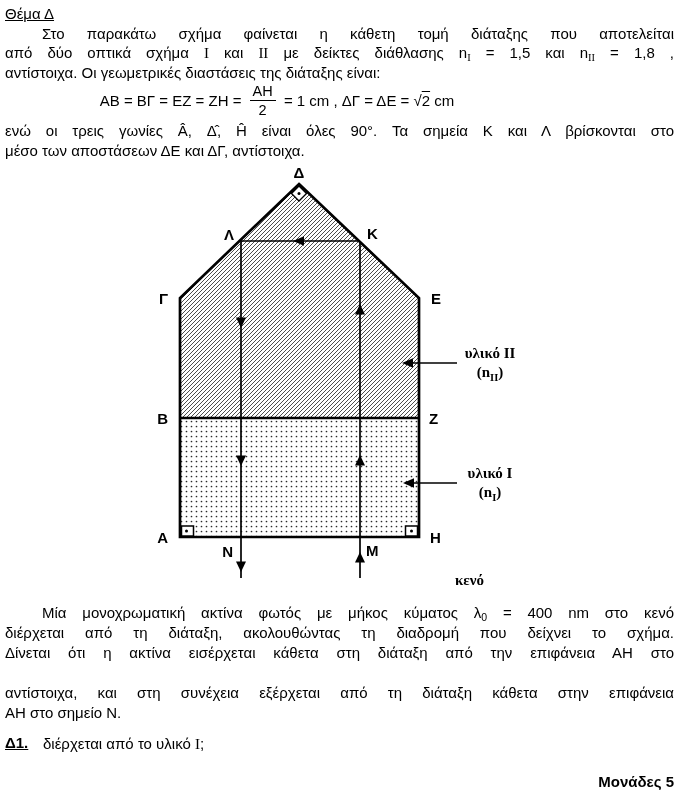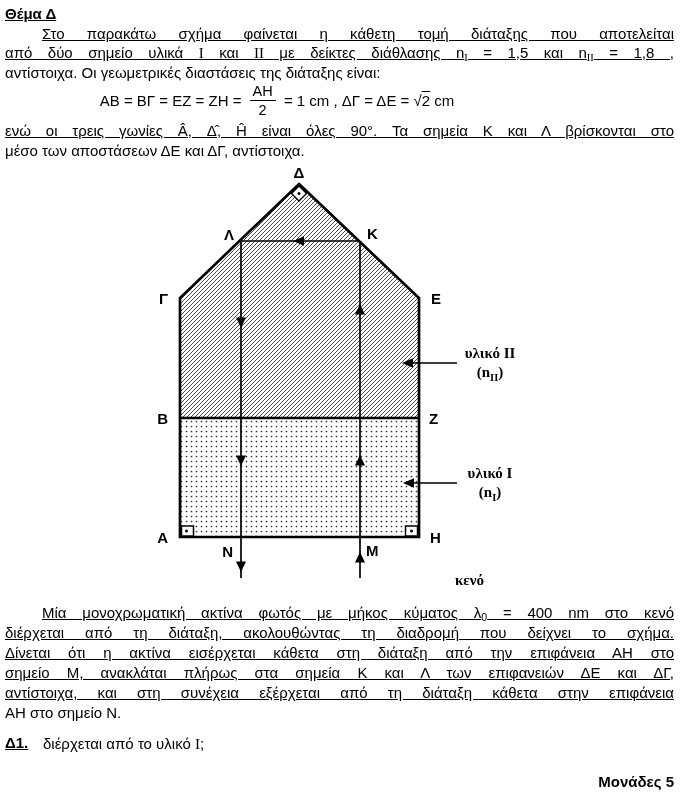--- a/index.html
+++ b/index.html
@@ -1,23 +1,23 @@
 <!DOCTYPE html>
 <html><head>
 <meta charset="utf-8">
 <style>
   html,body { margin:0; padding:0; background:#ffffff; }
   body { width:681px; height:798px; font-family:"Liberation Sans", sans-serif; color:#000; }
   .page { position:relative; width:681px; height:798px; overflow:hidden; background:#fff; }
   .abs { position:absolute; }
   .line { font-size:15px; line-height:19.5px; white-space:normal; }
   .txtblock { left:5px; right:7px; }
-  .just { text-align:justify; text-align-last:justify;text-decoration:underline; }
+  .just { text-align:justify; text-align-last:justify; }
   .indent { text-indent:37px; }
-  .title { font-size:15px; font-weight:bold; text-decoration:underline; }
+  .title { font-size:15px; font-weight:normal; text-decoration:underline; }
   sub { font-size:10.5px; line-height:0; vertical-align:-3px; }
   .serif { font-family:"Liberation Serif", serif; }
   .ol { text-decoration:overline; }
   .formula-row { left:0; width:554px; text-align:center; font-size:15px; }
   .formula-row > * { vertical-align:middle; }
   .frac { display:inline-flex; flex-direction:column; align-items:center; margin:0 4px; }
   .frac .num { font-size:14.5px; line-height:16px; padding:0 3px 1px 3px; border-bottom:1.6px solid #000; }
   .frac .den { font-size:14.5px; line-height:16px; padding-top:1px; }
   .q-wrap { left:5px; right:7px; }
   .q-num { position:absolute; left:0; top:0; font-weight:bold; font-size:15px;text-decoration:underline; }
@@ -28,21 +28,21 @@
   .mlabel { font:bold 15px "Liberation Serif", serif; }
 </style>
 </head>
 <body>
 
 <div class="page">
 
   <div class="abs title" style="left:5px; top:5px;">Θέμα Δ</div>
 
   <div class="abs txtblock line just indent" style="top:24px;">Στο παρακάτω σχήμα φαίνεται η κάθετη τομή διάταξης που αποτελείται</div>
-  <div class="abs txtblock line just" style="top:43px;"><span>από δύο σημείο υλικά </span><span class="serif">I</span><span> και </span><span class="serif">II</span><span> με δείκτες διάθλασης n</span><sub class="serif">I</sub><span> = 1,5 και n</span><sub class="serif">II</sub><span> = 1,8 ,</span></div>
+  <div class="abs txtblock line just" style="top:43px;"><span>από δύο οπτικά σχήμα </span><span class="serif">I</span><span> και </span><span class="serif">II</span><span> με δείκτες διάθλασης n</span><sub class="serif">I</sub><span> = 1,5 και n</span><sub class="serif">II</sub><span> = 1,8 ,</span></div>
   <div class="abs txtblock line" style="top:63px;">αντίστοιχα. Οι γεωμετρικές διαστάσεις της διάταξης είναι:</div>
 
   <div class="abs formula-row" style="top:83px;">
     <span>ΑΒ = ΒΓ = ΕΖ = ΖΗ =</span>
     <span class="frac">
         <span class="num">ΑΗ</span>
         <span class="den">2</span>
       </span>
     <span><span>= 1 cm ,  ΔΓ = ΔΕ = </span><span>√</span><span class="ol">2</span><span> cm</span></span>
   </div>
@@ -122,21 +122,20 @@
     <text class="mlabel" x="490" y="318" text-anchor="middle">υλικό I</text>
     <text class="mlabel" x="490" y="337" text-anchor="middle">
       <tspan>(n</tspan><tspan dy="3.5" font-size="10.5">I</tspan><tspan dy="-3.5">)</tspan>
     </text>
     <text class="mlabel" x="455" y="425" text-anchor="start">κενό</text>
   </svg>
 
   <div class="abs txtblock line just indent" style="top:603px;"><span>Μία μονοχρωματική ακτίνα φωτός με μήκος κύματος λ</span><sub>0</sub><span> = 400 nm στο κενό</span></div>
   <div class="abs txtblock line just" style="top:623px;">διέρχεται από τη διάταξη, ακολουθώντας τη διαδρομή που δείχνει το σχήμα.</div>
   <div class="abs txtblock line just" style="top:643px;">Δίνεται ότι η ακτίνα εισέρχεται κάθετα στη διάταξη από την επιφάνεια ΑΗ στο</div>
-  <div class="abs txtblock line just" style="top:663px;">σημείο Μ, ανακλάται πλήρως στα σημεία Κ και Λ των επιφανειών ΔΕ και ΔΓ,</div>
   <div class="abs txtblock line" style="top:703px;">ΑΗ στο σημείο Ν.</div>
   <div class="abs txtblock line just" style="top:683px;">αντίστοιχα, και στη συνέχεια εξέρχεται από τη διάταξη κάθετα στην επιφάνεια</div>
 
   <div class="abs q-wrap" style="top:734px;">
     <span class="q-num">Δ1.</span>
     <div class="q-body">
       <div class="line"><span>διέρχεται από το υλικό </span><span class="serif">I</span><span>;</span></div>
     </div>
   </div>
 

